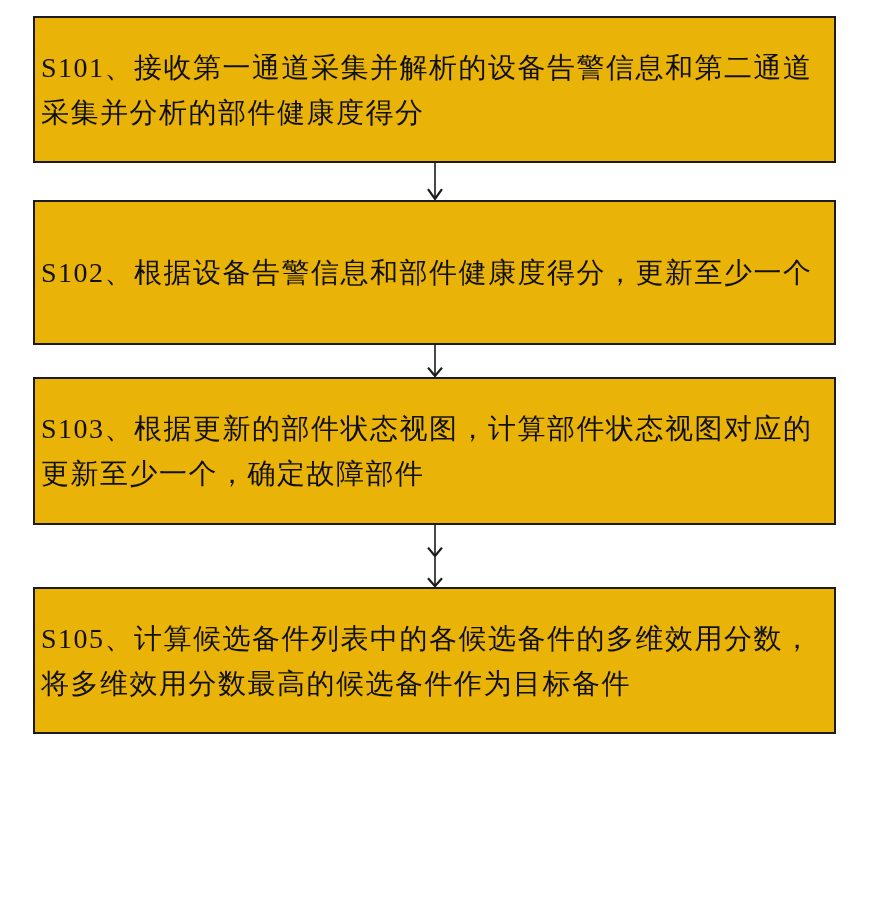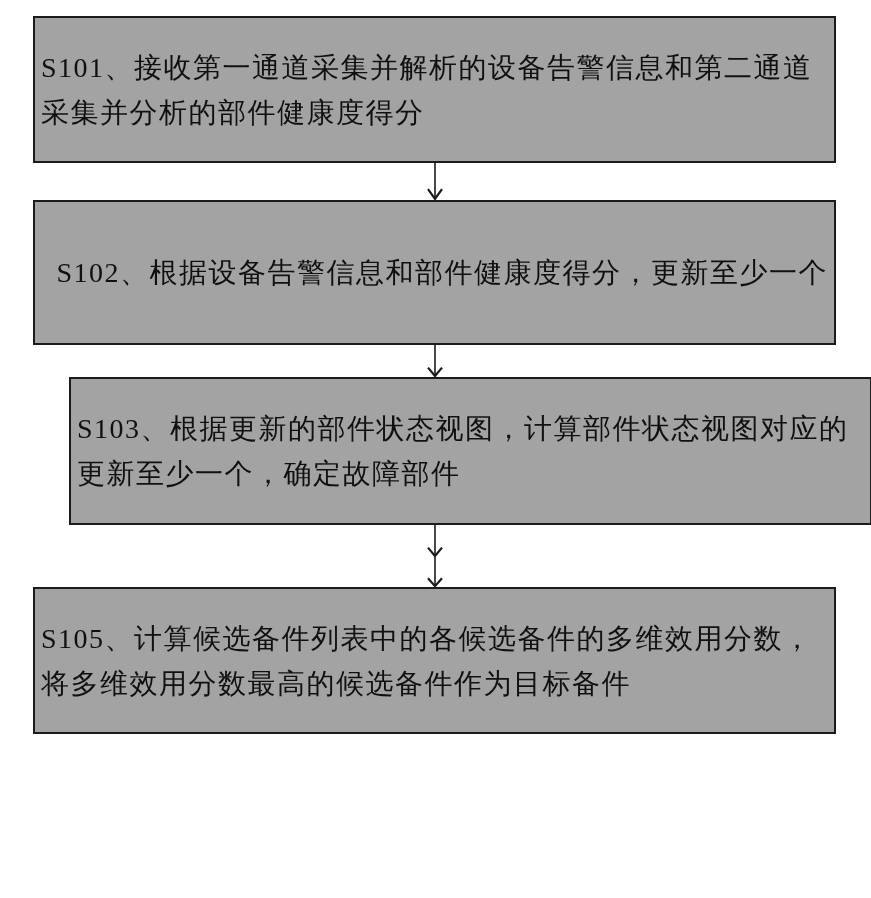--- a/index.html
+++ b/index.html
@@ -21,29 +21,29 @@
     top: 16px;
     width: 803px;
     display: flex;
     flex-direction: column;
     align-items: stretch;
   }
   .step {
     box-sizing: border-box;
     width: 100%;
     border: 2px solid #1b1b1b;
-    background: #a3a3a3;
+    background: #eab308;
     display: flex;
     flex-direction: column;
     justify-content: center;
     padding: 1px 6px;
   }
   .step-h147 { height: 147px; }
-  .step-h145 { height: 145px; text-align: right; }
-  .step-h148 { height: 148px; margin-left: 36px; }
+  .step-h145 { height: 145px; }
+  .step-h148 { height: 148px; }
   .line {
     font-size: 28px;
     line-height: 45px;
     letter-spacing: 1.5px;
     color: #101010;
     white-space: nowrap;
   }
   .arrow {
     align-self: center;
     display: block;

